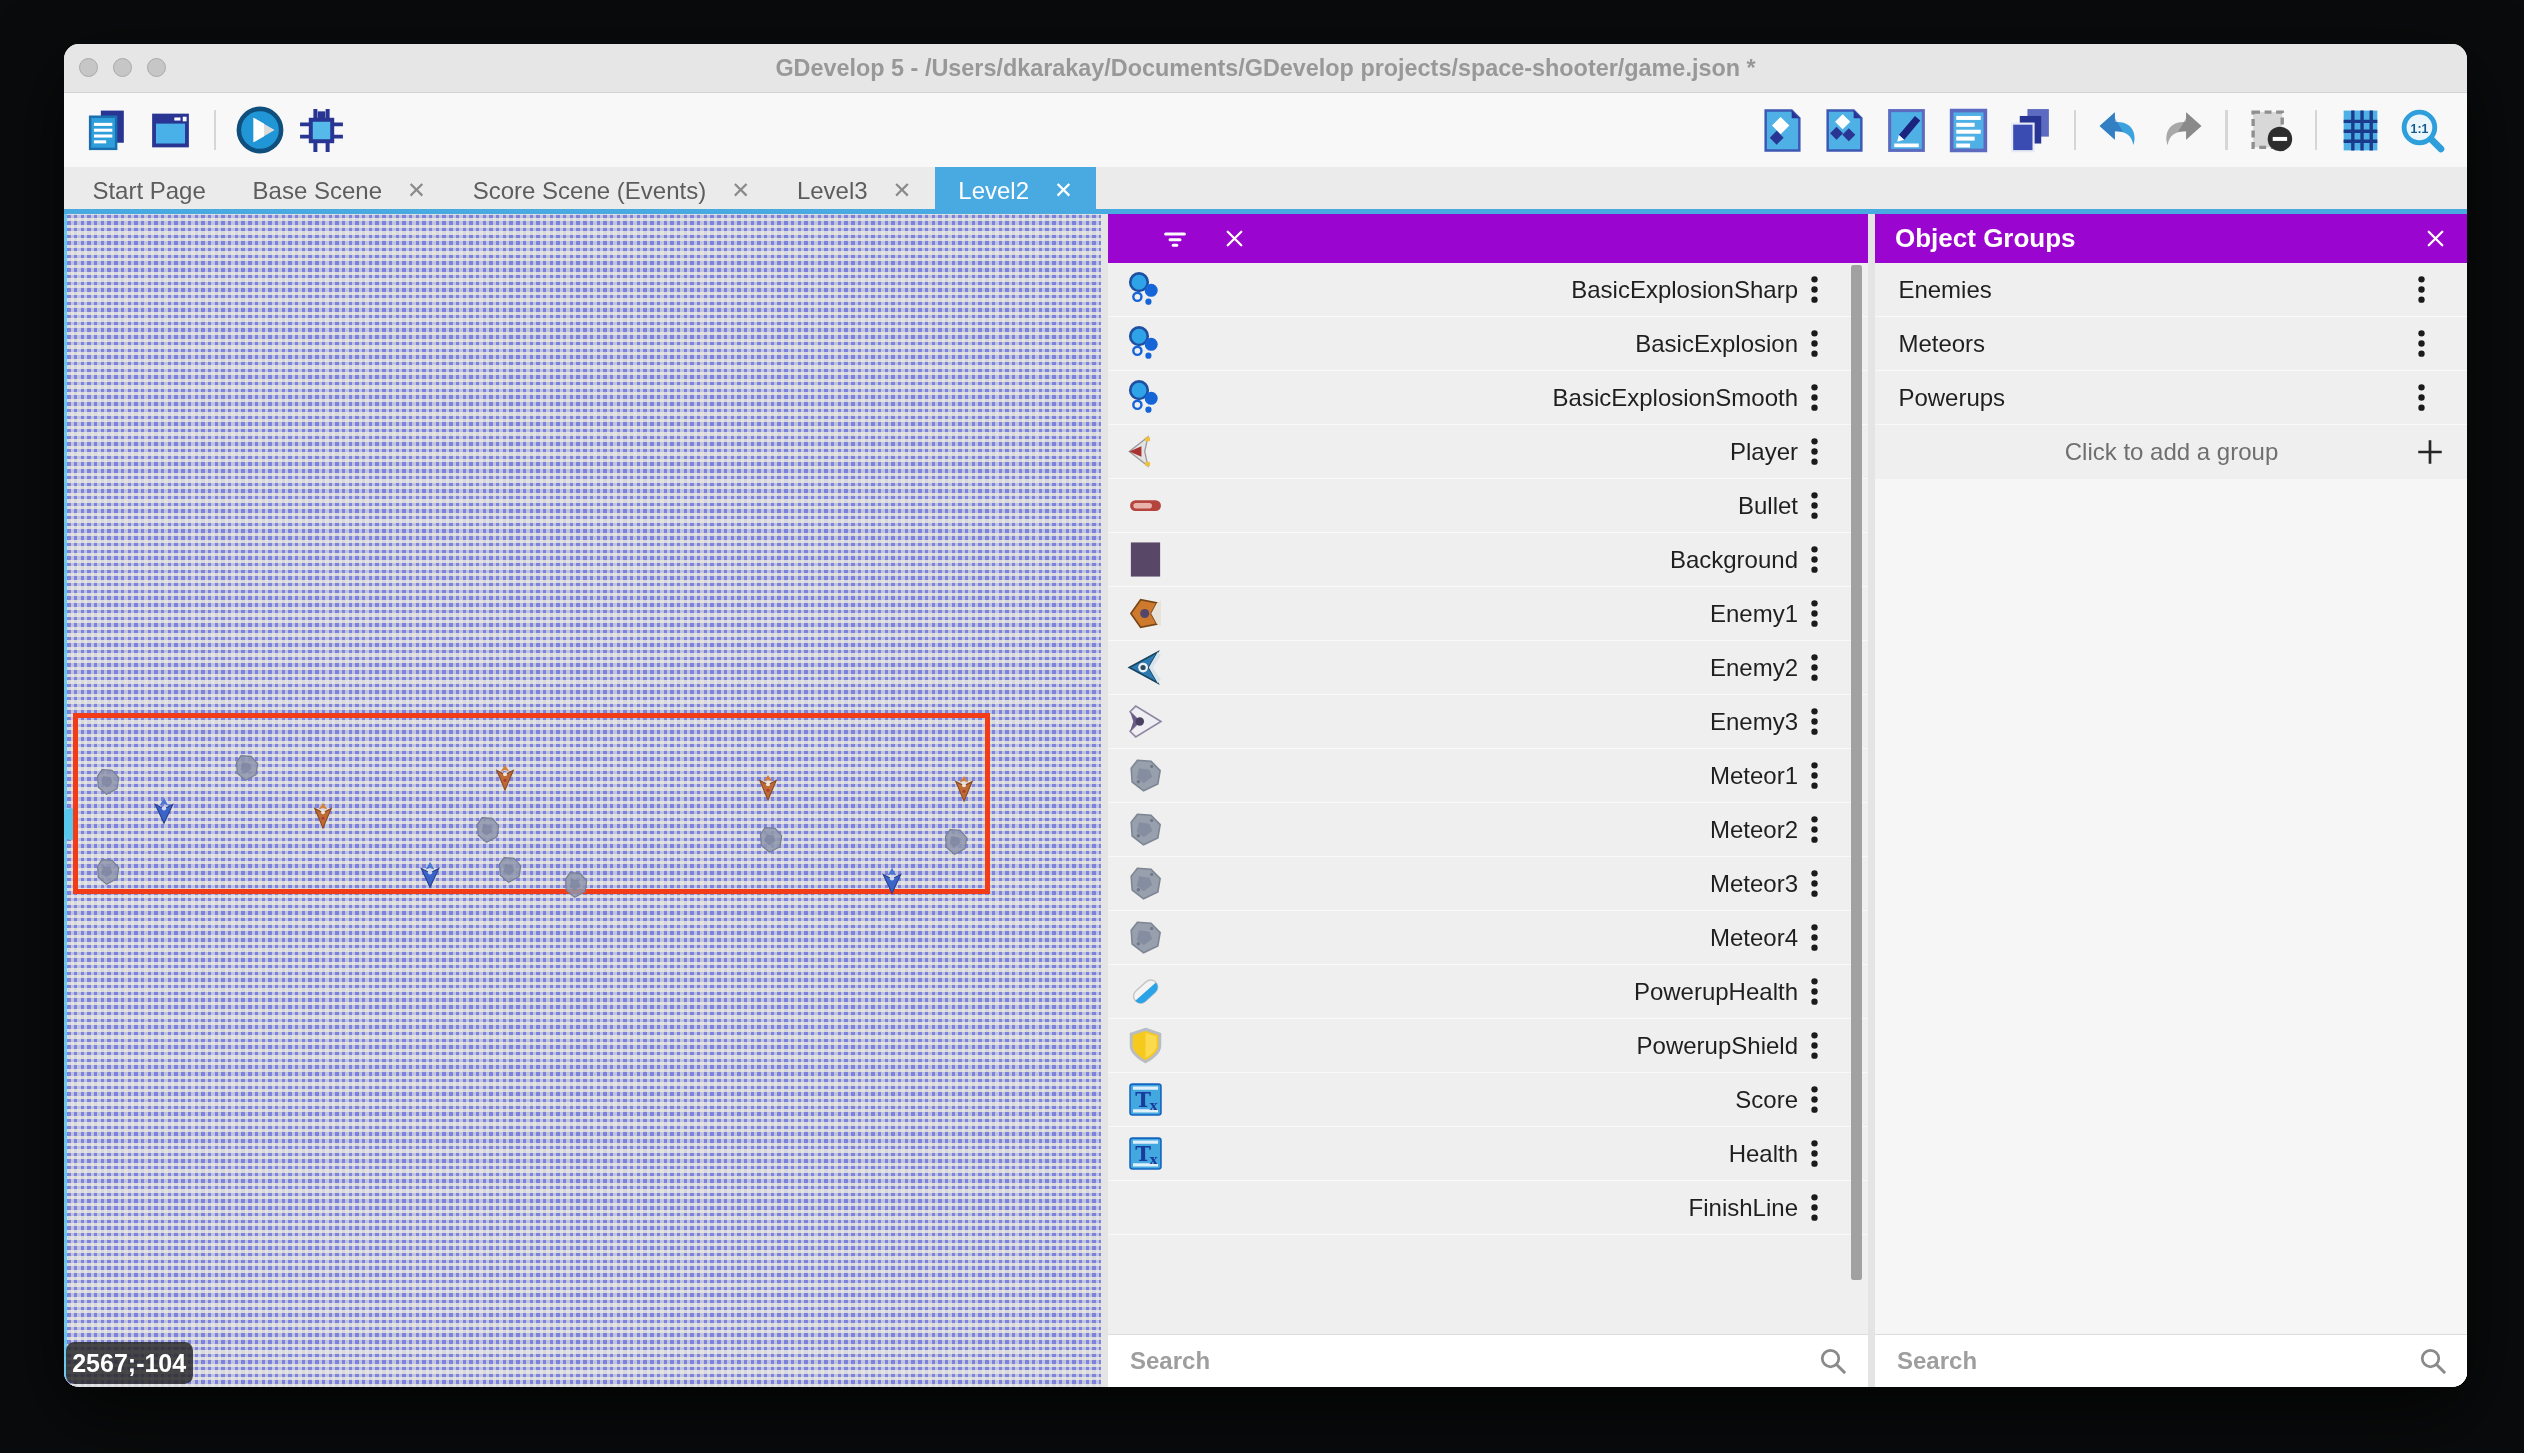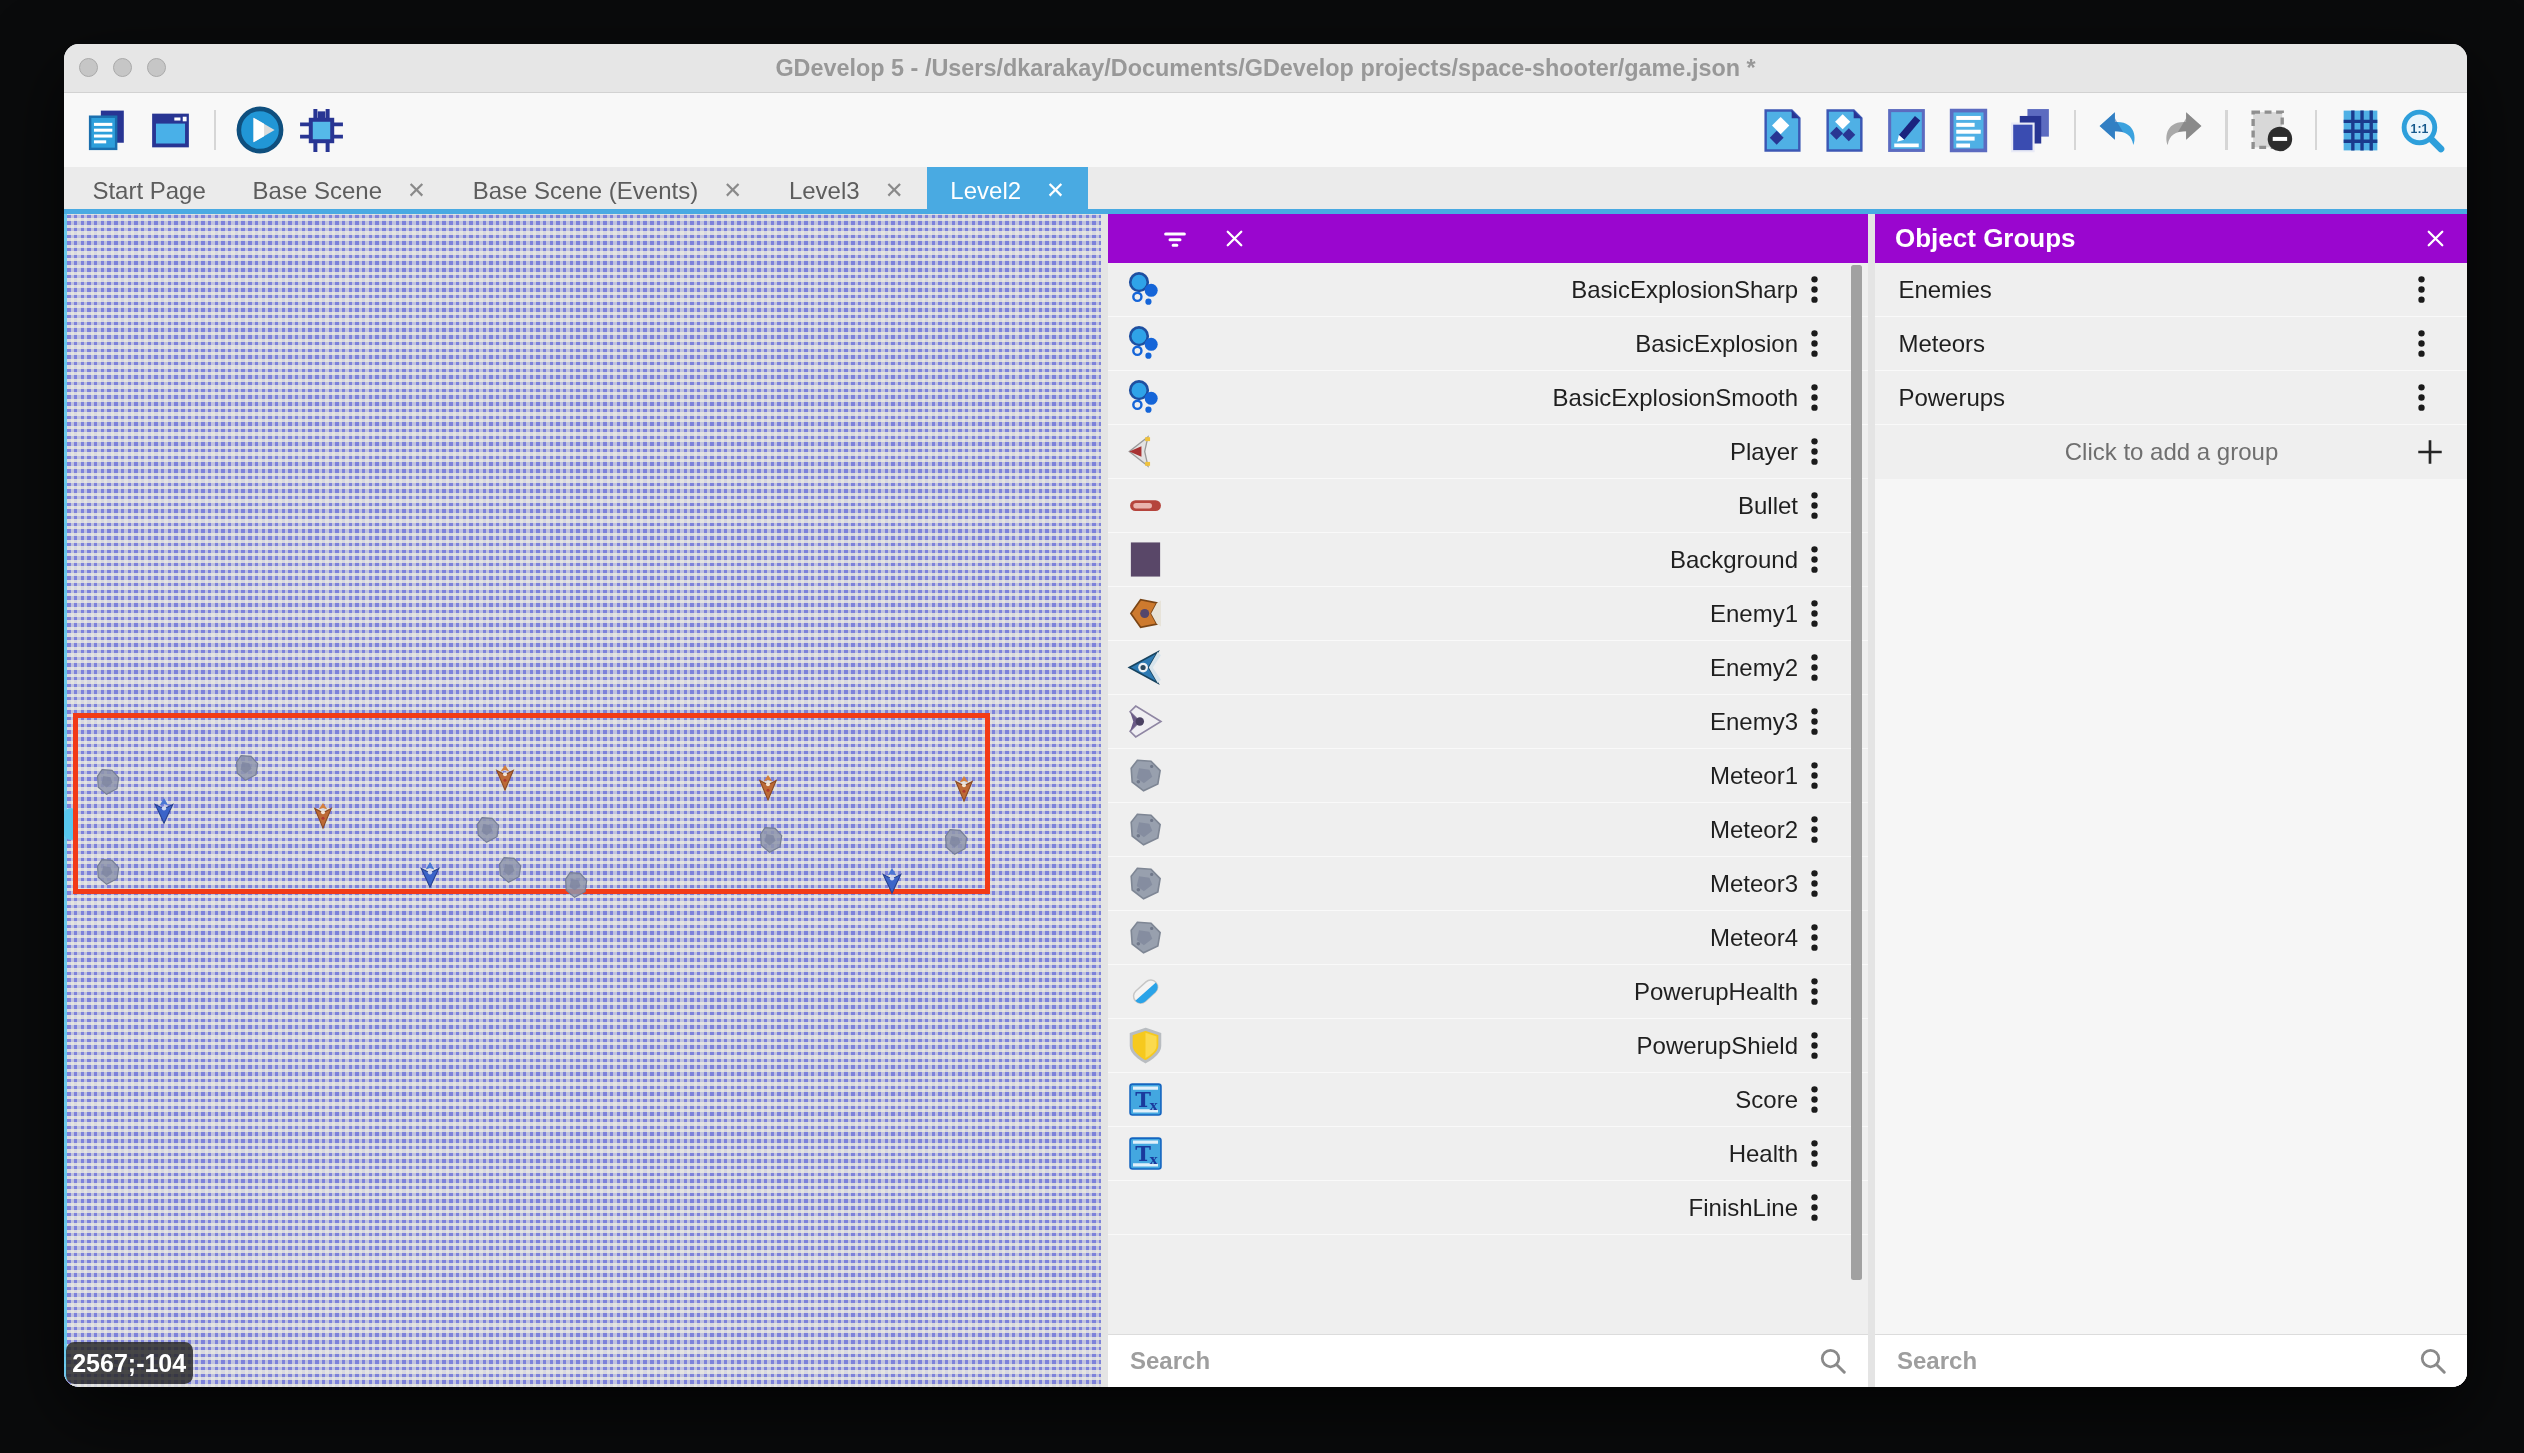--- a/index.html
+++ b/index.html
@@ -247,21 +247,21 @@
 
     <div class="tabbar" id="tabbar">
         <div class="tab">
           <span>Start Page</span>
         </div>
         <div class="tab">
           <span>Base Scene</span>
           <span class="tclose">✕</span>
         </div>
         <div class="tab">
-          <span>Base Scene (Events)</span>
+          <span>Score Scene (Events)</span>
           <span class="tclose">✕</span>
         </div>
         <div class="tab">
           <span>Level3</span>
           <span class="tclose">✕</span>
         </div>
         <div class="tab active">
           <span>Level2</span>
           <span class="tclose">✕</span>
         </div>

